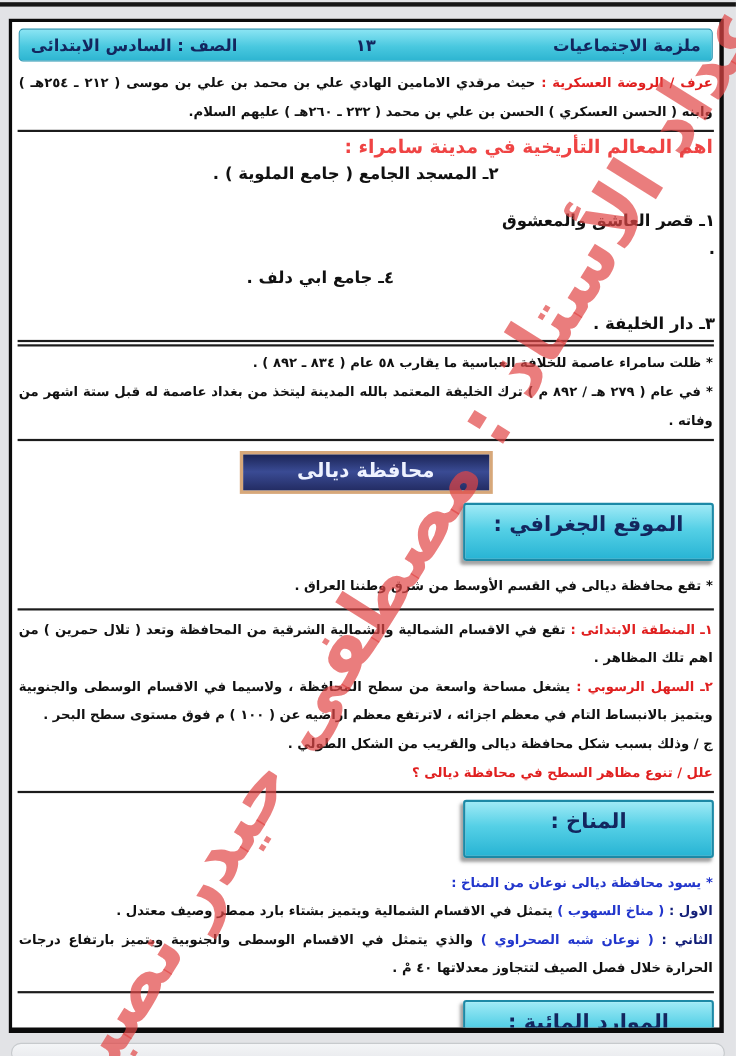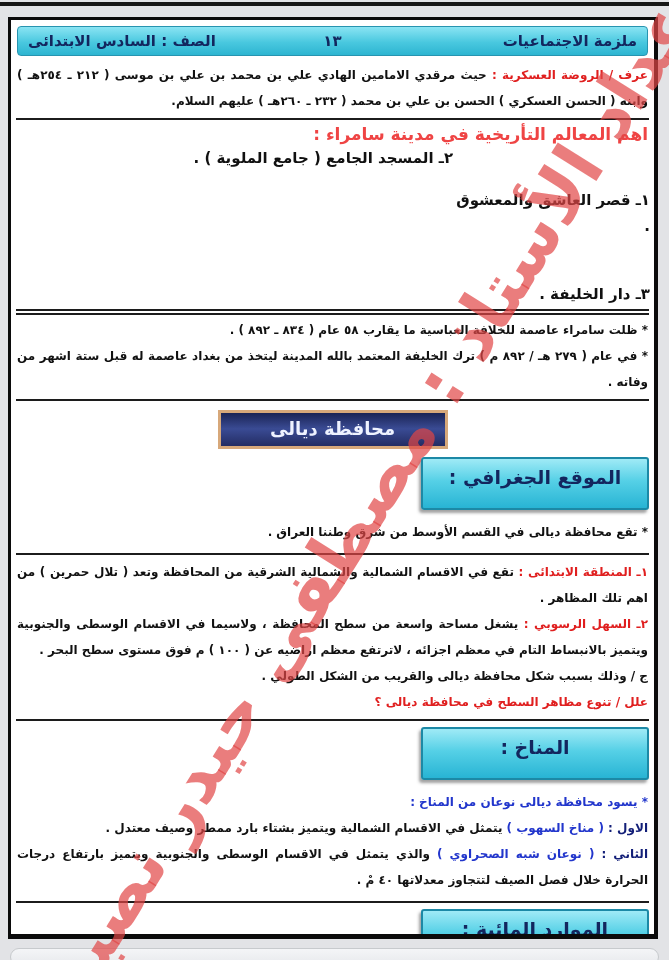--- a/index.html
+++ b/index.html
@@ -101,20 +101,21 @@
     <hr class="rule">
 
     <div class="lm-heading">اهم المعالم التأريخية في مدينة سامراء :</div>
 
     <div class="lm-row">
       <span class="lm-c1">١ـ قصر العاشق والمعشوق .</span>
       <span class="lm-c2">٢ـ المسجد الجامع ( جامع الملوية ) .</span>
     </div>
     <div class="lm-row">
       <span class="lm-c1">٣ـ دار الخليفة .</span>
+      <span class="lm-c2 indent">٤ـ جامع ابي دلف .</span>
     </div>
 
     <hr class="rule tight">
     <hr class="rule tight">
 
     <p class="block body-text">* ظلت سامراء عاصمة للخلافة العباسية ما يقارب ٥٨ عام ( ٨٣٤ ـ ٨٩٢ ) .</p>
     <p class="block body-text">* في عام ( ٢٧٩ هـ / ٨٩٢ م ) ترك الخليفة المعتمد بالله المدينة ليتخذ من بغداد عاصمة له قبل ستة اشهر من وفاته .</p>
 
     <hr class="rule">
 

